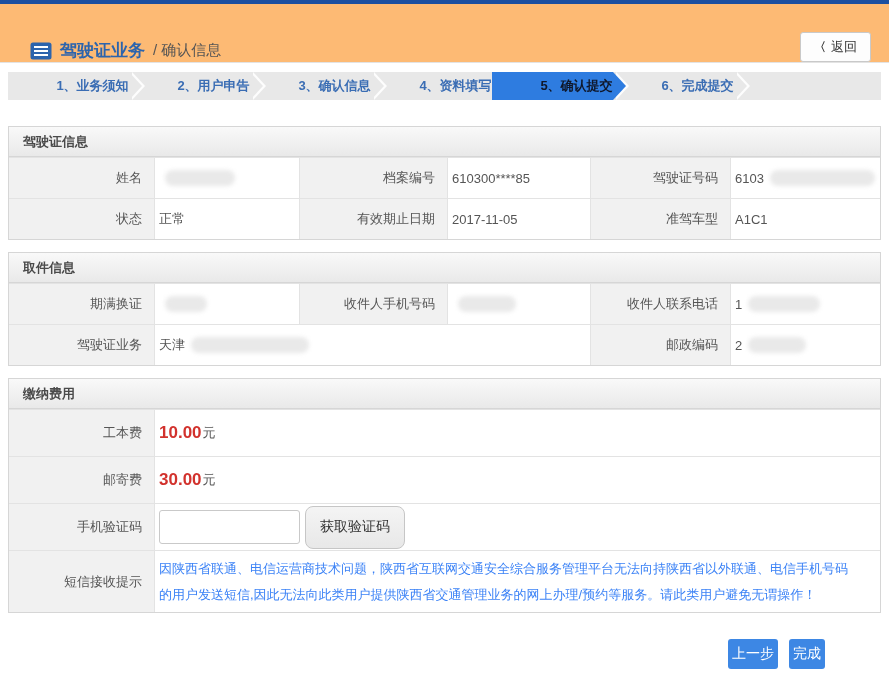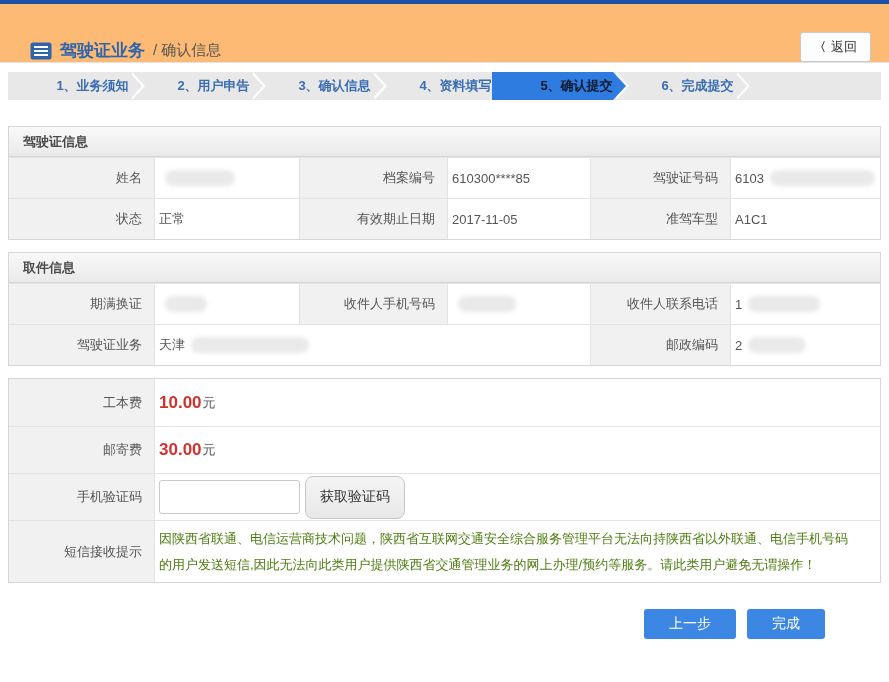--- a/index.html
+++ b/index.html
@@ -47,24 +47,24 @@
   .fee-cell { height:47px; }
   .notice-cell { height:62px; white-space:normal; align-items:center; }
   .redact { display:inline-block; height:16px; background:#e9e9e9; border-radius:8px;
     filter:blur(2px); margin-left:6px; vertical-align:middle; }
   .amount { font-size:17px; font-weight:bold; color:#d2322d; }
   .unit { font-size:13px; color:#555; margin-left:1px; }
   .captcha-input { width:141px; height:34px; border:1px solid #c9c9c9; border-radius:3px;
     padding:0 8px; font-size:14px; color:#333; font-family:inherit; }
   .code-btn { height:43px; margin-left:5px; padding:0 14px; background:linear-gradient(#f4f4f4,#e8e8e8);
     border:1px solid #c6c6c6; border-radius:8px; font-size:14px; color:#333; cursor:pointer; font-family:inherit; }
-  .notice-text { color:#4d7c0f; font-size:13px; line-height:26px; padding-right:20px; }
+  .notice-text { color:#3b82f6; font-size:13px; line-height:26px; padding-right:20px; }
   
   .footer { margin-top:26px; padding-right:64px; display:flex; justify-content:flex-end; gap:11px; }
-  .btn-blue { height:30px; padding:0 25px; background:#3d87e4; border:none; border-radius:3px;
+  .btn-blue { height:30px; padding:0 4px; background:#3d87e4; border:none; border-radius:3px;
     color:#fff; font-size:14px; cursor:pointer; font-family:inherit; }
 </style>
 </head>
 <body>
 
 <div class="topbar"></div>
 
 <div class="header">
   <div class="header-left">
     <span class="doc-icon">
@@ -146,20 +146,21 @@
       </div>
     <div class="cell lab">邮政编码</div>
     <div class="cell val last">
         <span>2</span>
         <span class="redact" style="width:58px"></span>
       </div>
   </div>
 </div>
 
 <div class="box">
+  <div class="box-title">缴纳费用</div>
   <div class="grow-fee">
     <div class="cell lab fee-cell">工本费</div>
     <div class="cell val last fee-cell">
       <span class="amount">10.00</span>
         <span class="unit">元</span>
     </div>
   </div>
   <div class="grow-fee">
     <div class="cell lab fee-cell">邮寄费</div>
     <div class="cell val last fee-cell">

